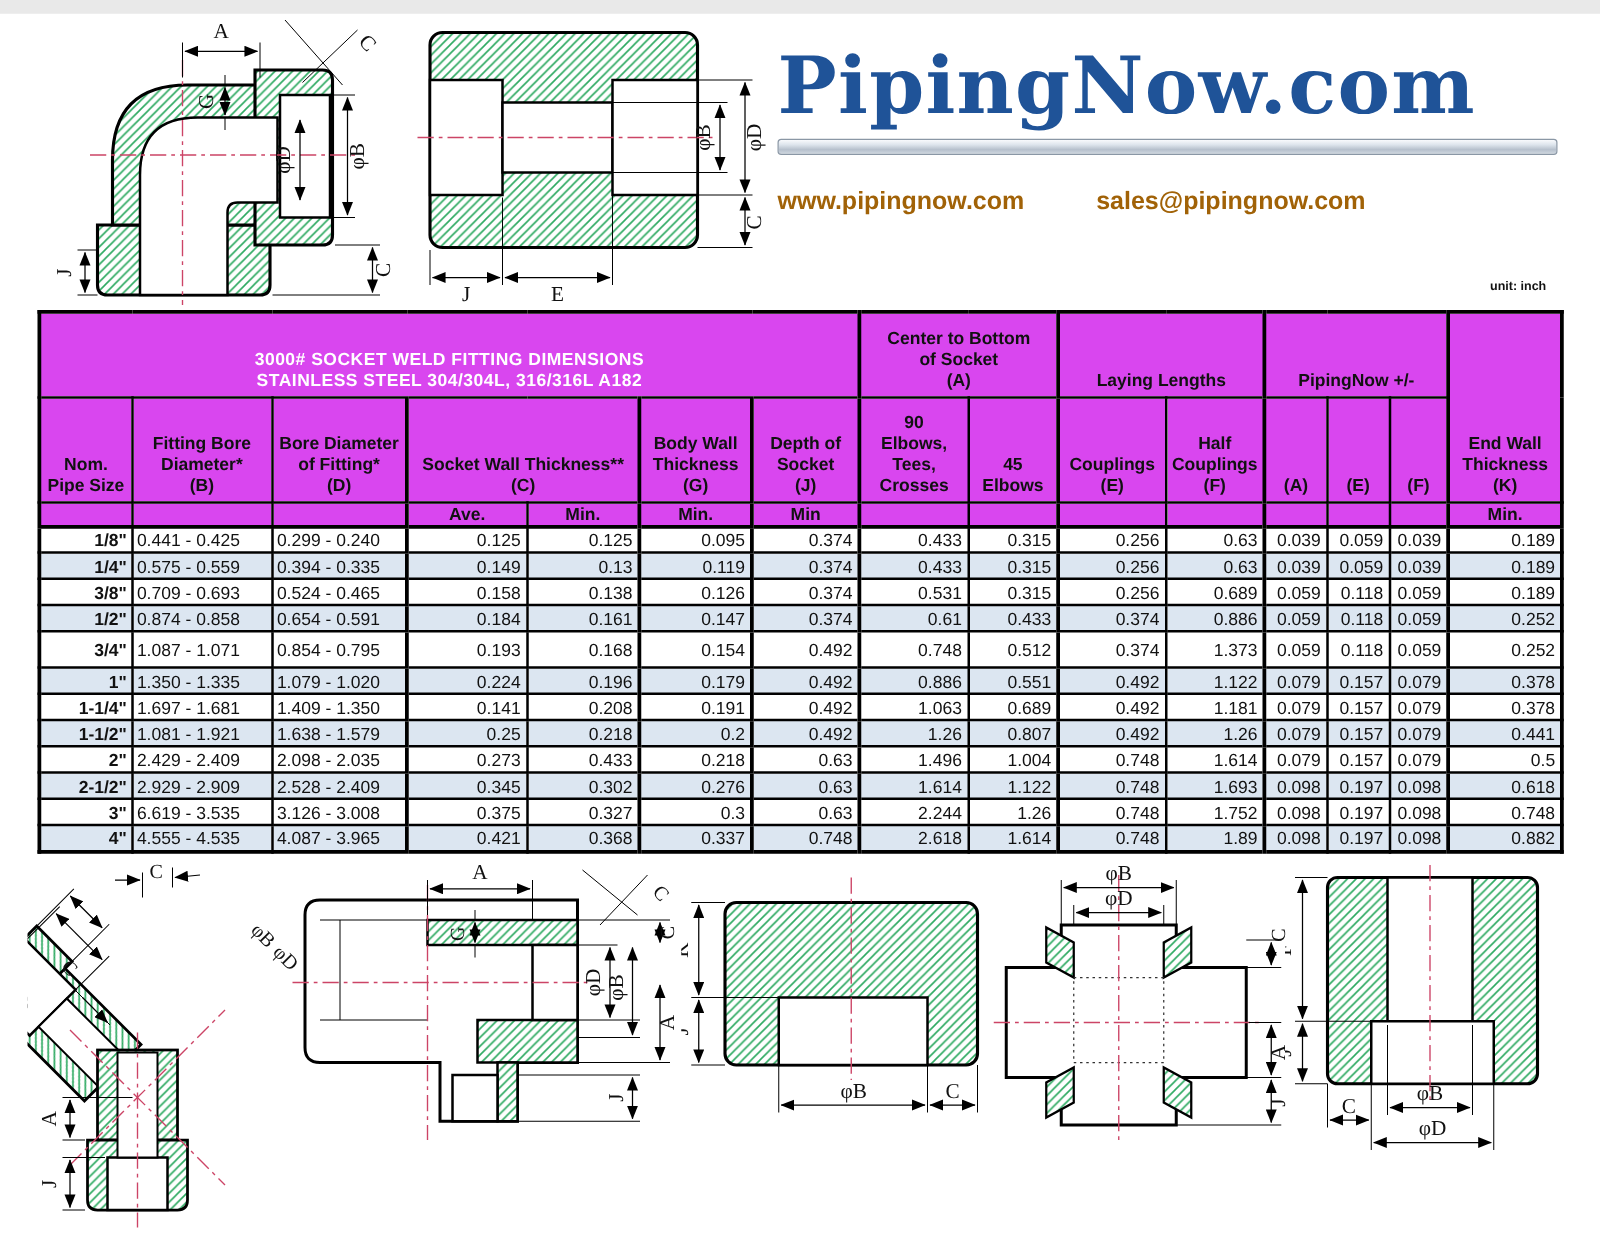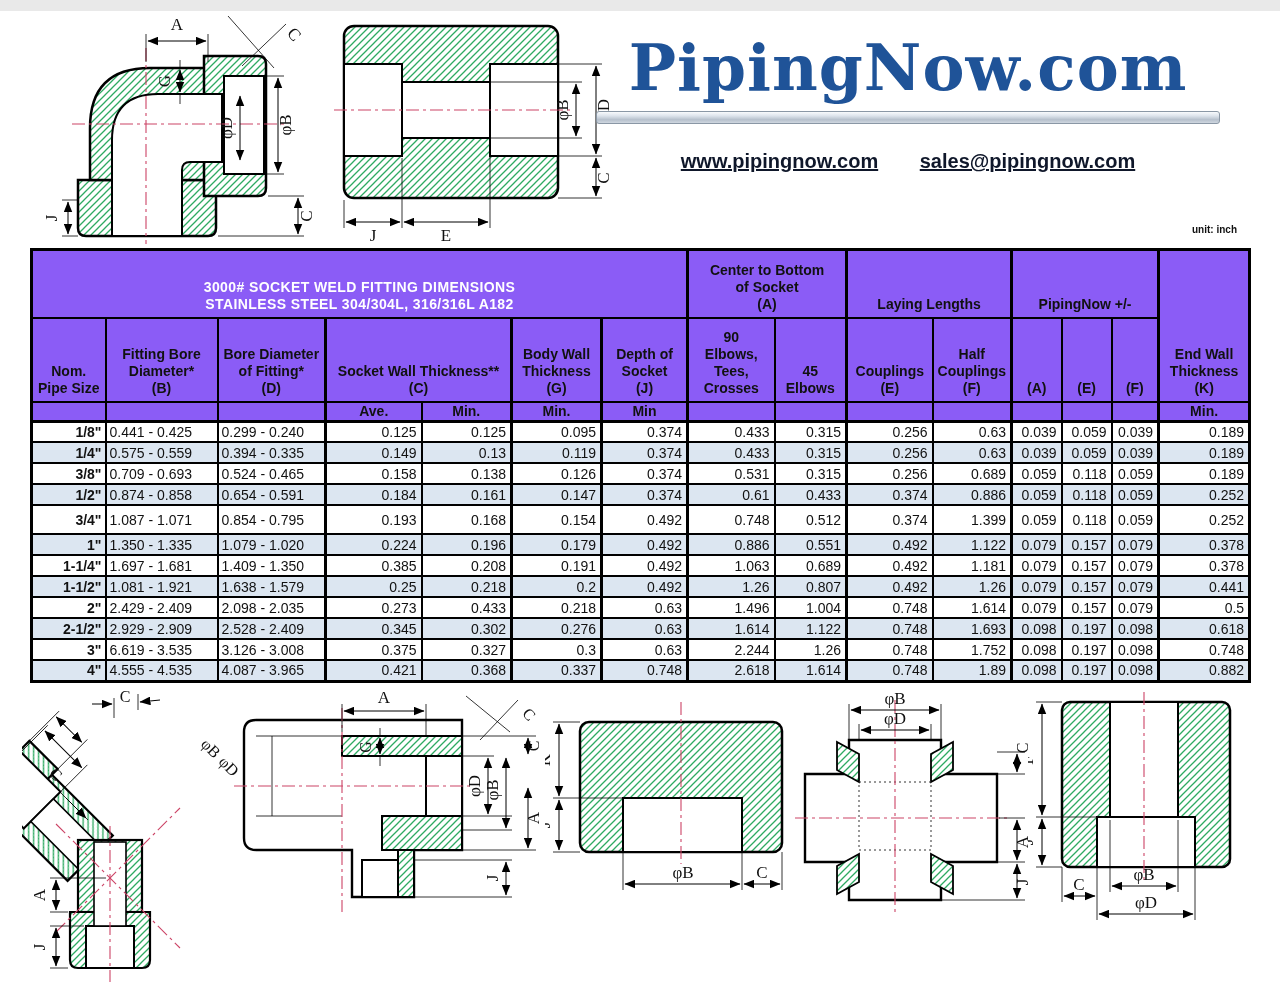--- a/index.html
+++ b/index.html
@@ -2,35 +2,35 @@
 <html><head>
 <meta charset="utf-8">
 <style>
   * { margin:0; padding:0; box-sizing:border-box; }
   body { background:#888; }
   .page { position:relative; width:1280px; height:989px; background:#fff;
           font-family:"Liberation Sans", sans-serif; color:#111; overflow:hidden; margin:0 auto; }
   .top-strip { position:absolute; left:0; top:0; width:1280px; height:11px; background:#e9e9e9; }
 
   
-  .brand { position:absolute; left:596px; top:34px; width:624px; text-align:center; }
+  .brand { position:absolute; left:622px; top:34px; width:624px; text-align:left; }
   .logo { font-family:"DejaVu Serif", serif; font-weight:bold; color:#1f5398;
           font-size:63px; letter-spacing:1px; line-height:1.1; }
   .chrome-bar { margin-top:8px; height:13px; border:1px solid #8a97a5; border-radius:3px;
           background:linear-gradient(#f8fafc, #dde4ec 35%, #b6c0cc 70%, #cfd7e0); }
   .links { margin-top:26px; font-size:20px; font-weight:bold; }
-  .links a { color:#0f172a; text-decoration:underline; cursor:pointer; }
-  .links a + a { margin-left:36px; }
+  .links a { color:#a16207; cursor:pointer; }
+  .links a + a { margin-left:52px; }
   .unit-label { position:absolute; right:43px; top:224px; font-size:10px; font-weight:bold; }
 
   
   table.dim { position:absolute; left:30px; top:248px; width:1218px;
           border-collapse:collapse; table-layout:fixed; border:3px solid #000; }
   table.dim th, table.dim td { border:2px solid #000; overflow:hidden; }
-  table.dim th { background:#8b5cf6; font-size:14px; font-weight:bold; text-align:center;
+  table.dim th { background:#d946ef; font-size:14px; font-weight:bold; text-align:center;
           vertical-align:bottom; padding:2px 1px 3px; line-height:1.22; }
   .pre { white-space:pre-line; }
   th.title-cell { background:#000; color:#fff; font-size:20.5px; letter-spacing:.4px;
           vertical-align:middle; line-height:1.65; }
   th.vmid { vertical-align:middle; }
   tr.r1 { height:68px; } tr.r2 { height:84px; } tr.r3 { height:16px; }
   tr.r3 th { vertical-align:middle; padding:0 2px; }
   thead { border-bottom:3px solid #000; }
   .bl { border-left:3px solid #000 !important; }
   tbody tr { height:21px; background:#fff; }
@@ -296,21 +296,21 @@
           <td class="c-size">3/4"</td>
           <td class="c-left">1.087 - 1.071</td>
           <td class="c-left">0.854 - 0.795</td>
           <td class="c-num bl">0.193</td>
           <td class="c-num">0.168</td>
           <td class="c-num bl">0.154</td>
           <td class="c-num bl">0.492</td>
           <td class="c-num bl">0.748</td>
           <td class="c-num">0.512</td>
           <td class="c-num bl">0.374</td>
-          <td class="c-num">1.399</td>
+          <td class="c-num">1.373</td>
           <td class="c-num bl">0.059</td>
           <td class="c-num">0.118</td>
           <td class="c-num">0.059</td>
           <td class="c-num bl">0.252</td>
         </tr>
         <tr class="alt">
           <td class="c-size">1"</td>
           <td class="c-left">1.350 - 1.335</td>
           <td class="c-left">1.079 - 1.020</td>
           <td class="c-num bl">0.224</td>
@@ -323,21 +323,21 @@
           <td class="c-num">1.122</td>
           <td class="c-num bl">0.079</td>
           <td class="c-num">0.157</td>
           <td class="c-num">0.079</td>
           <td class="c-num bl">0.378</td>
         </tr>
         <tr>
           <td class="c-size">1-1/4"</td>
           <td class="c-left">1.697 - 1.681</td>
           <td class="c-left">1.409 - 1.350</td>
-          <td class="c-num bl">0.385</td>
+          <td class="c-num bl">0.141</td>
           <td class="c-num">0.208</td>
           <td class="c-num bl">0.191</td>
           <td class="c-num bl">0.492</td>
           <td class="c-num bl">1.063</td>
           <td class="c-num">0.689</td>
           <td class="c-num bl">0.492</td>
           <td class="c-num">1.181</td>
           <td class="c-num bl">0.079</td>
           <td class="c-num">0.157</td>
           <td class="c-num">0.079</td>

